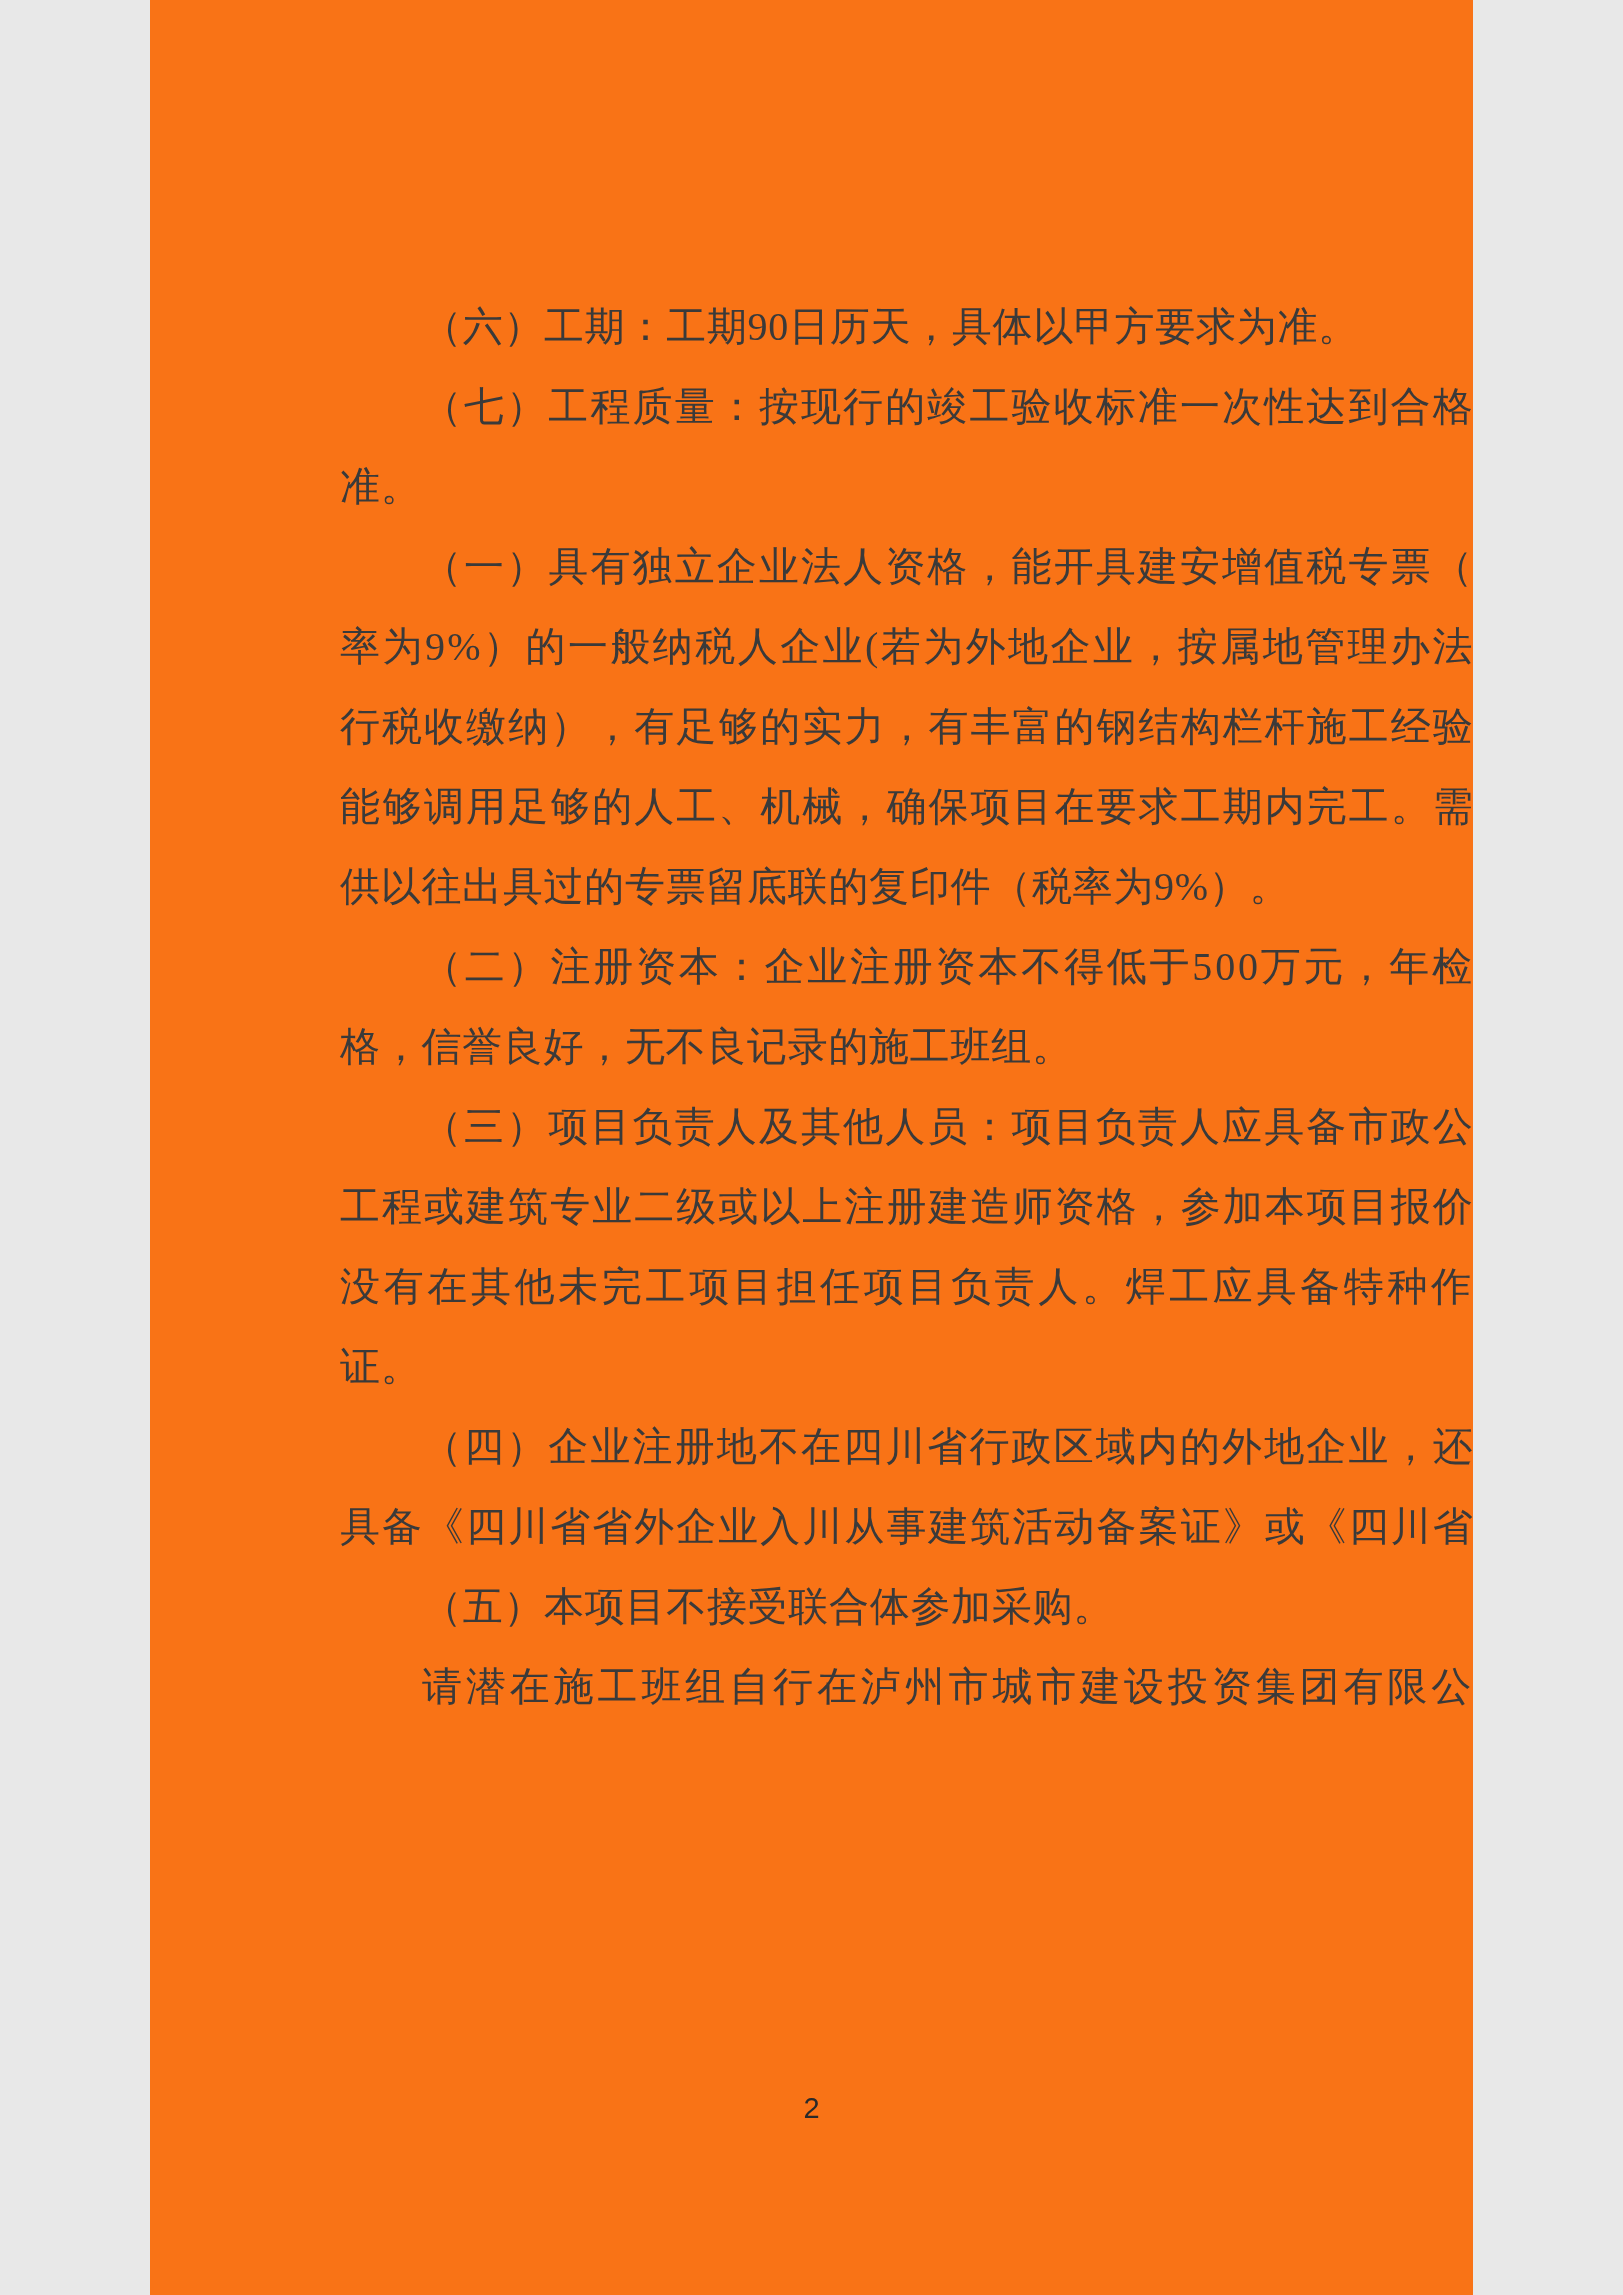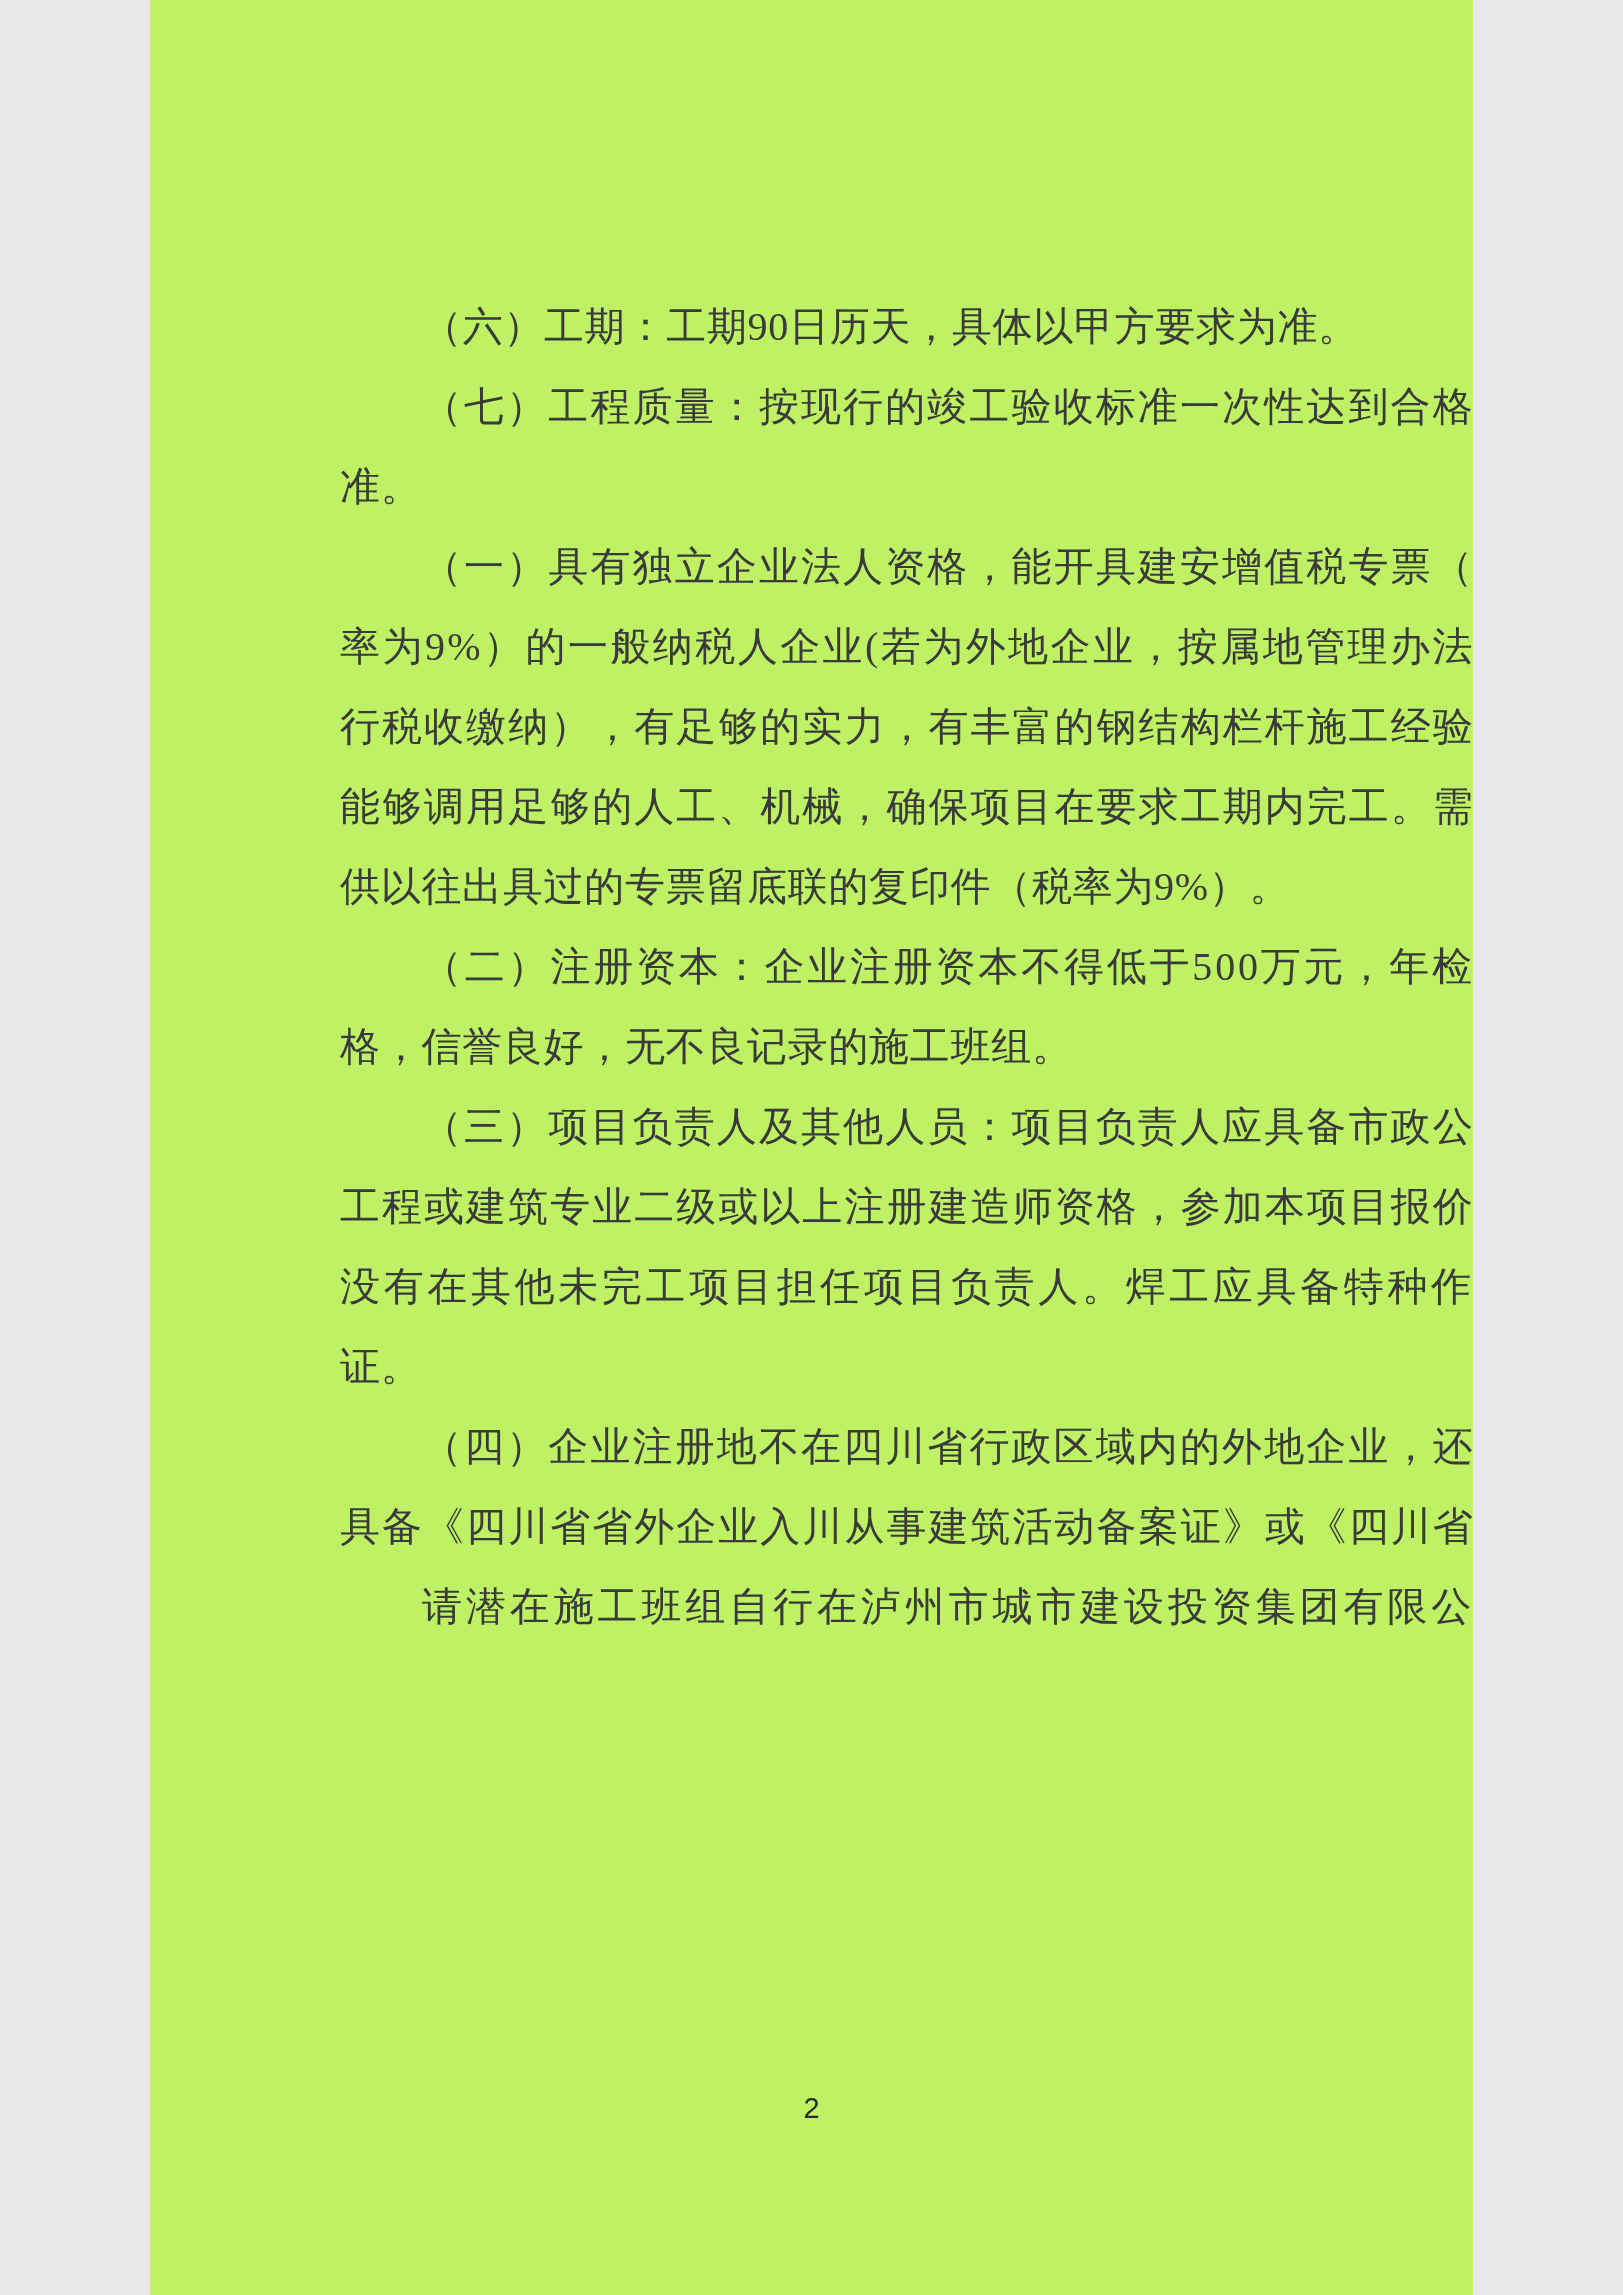--- a/index.html
+++ b/index.html
@@ -2,21 +2,21 @@
 <html style="font-size:10.5px"><head>
 <meta charset="utf-8">
 <title>Document Page</title>
 <style>
   html, body { margin: 0; padding: 0; background: #e8e8e8; }
   .page {
     position: relative;
     width: 1323px;
     height: 2295px;
     margin: 0 auto;
-    background: #bef264;
+    background: #f97316;
     overflow: hidden;
     font-family: "Liberation Serif", serif;
   }
   .textblock {
     position: absolute;
     left: 190px;
     top: 287px;
     width: 1175px;
   }
   .line {
@@ -378,20 +378,21 @@
         <span>案</span>
         <span>证</span>
         <span>》</span>
         <span>或</span>
         <span>《</span>
         <span>四</span>
         <span>川</span>
         <span>省</span>
         <span>省</span>
       </div>
+      <div class="line indent">（五）本项目不接受联合体参加采购。</div>
       <div class="line just indent">
         <span>请</span>
         <span>潜</span>
         <span>在</span>
         <span>施</span>
         <span>工</span>
         <span>班</span>
         <span>组</span>
         <span>自</span>
         <span>行</span>

